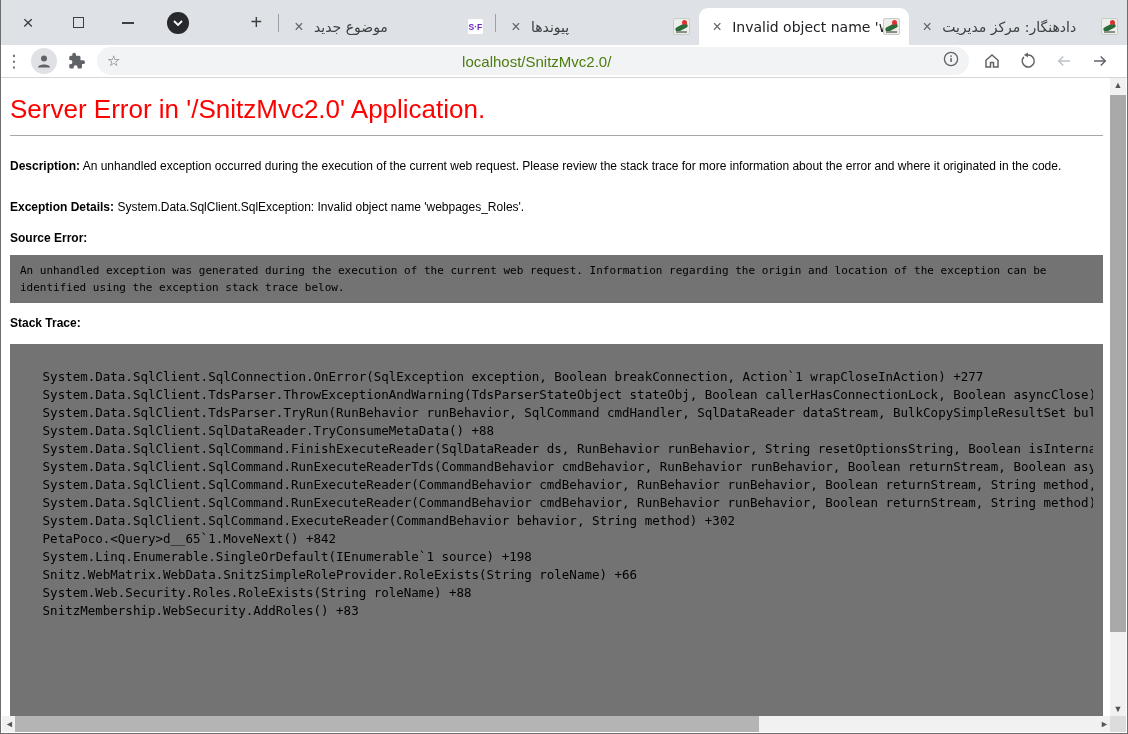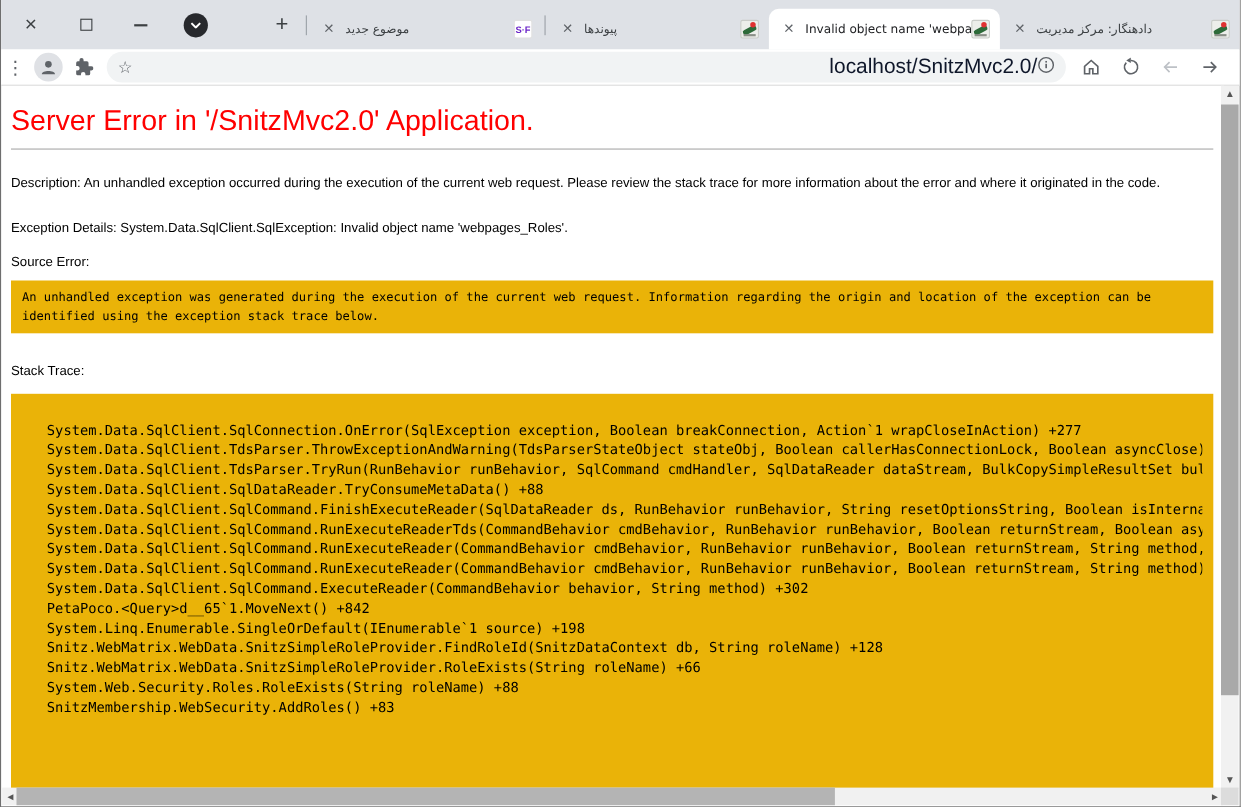--- a/index.html
+++ b/index.html
@@ -14,51 +14,51 @@
   .wc-max { }
   .wc-max i { display:block; width:11px; height:11px; border:1.6px solid #3c4043; }
   .wc-min i { display:block; width:12px; height:0; border-top:2px solid #3c4043; }
   .tab-search { width:22px; height:22px; border-radius:50%; background:#27292d; display:flex; align-items:center; justify-content:center; margin:0 0 0 8px; }
   .newtab { width:28px; height:28px; margin:0 6px 0 54px; display:flex; align-items:center; justify-content:center; font-size:20px; color:#3c4043; border-radius:50%; }
   .tab-sep { width:1px; height:18px; background:#9aa0a6; margin:0 2px; }
   .tab { height:37px; margin-top:8px; display:flex; align-items:center; padding:0 9px; position:relative; overflow:hidden; }
   .tab.inactive { color:#3c4043; }
   .tab.active { background:#fff; border-radius:9px 9px 0 0; color:#202124; }
   .tab-close { font-size:16px; color:#5f6368; width:18px; text-align:center; flex:0 0 auto; }
-  .tab-title { font-size:11px; white-space:nowrap; overflow:hidden; flex:1 1 auto; padding:0 6px; font-family:"DejaVu Sans",sans-serif; }
+  .tab-title { font-size:14px; white-space:nowrap; overflow:hidden; flex:1 1 auto; padding:0 6px; font-family:"DejaVu Sans",sans-serif; }
   .tab-title.rtl { direction:rtl; text-align:left; }
   .favicon { width:17px; height:17px; flex:0 0 auto; border-radius:2px; position:relative; overflow:hidden; }
   .fav-snitz { background:#eceeea; border:1px solid #c9ccc8; }
   .fav-snitz .swoosh { position:absolute; left:1px; top:6px; width:13px; height:5px; background:#2d6a39; transform:rotate(-28deg); border-radius:2px; }
   .fav-snitz .dot { position:absolute; right:2px; top:1px; width:5px; height:5px; border-radius:50%; background:#e03131; }
   .fav-snitz .base { position:absolute; left:2px; bottom:1px; width:11px; height:2px; background:#8a8f88; }
   .fav-sf { background:#fff; border:1px solid #e0e0e0; display:flex; align-items:center; justify-content:center; font-size:8.5px; font-weight:bold; color:#6d28c9; letter-spacing:0; }
 
   
   .navbar { position:absolute; top:45px; left:0; width:100%; height:33px; background:#fff; border-bottom:1px solid #d6d6d6; display:flex; align-items:center; }
   .nav-icon { color:#5f6368; display:flex; align-items:center; justify-content:center; width:30px; height:28px; flex:0 0 auto; }
   .kebab { font-size:17px; letter-spacing:0; width:26px; }
   .avatar { width:26px; height:26px; border-radius:50%; background:#dfe1e5; display:flex; align-items:center; justify-content:center; margin:0 4px; }
   .omnibox { flex:0 0 auto; width:872px; height:28px; background:#f1f3f4; border-radius:14px; display:flex; align-items:center; margin-left:6px; padding:0 10px; }
-  .omni-url { flex:1 1 auto; font-size:19px; color:#0f172a; padding-left:10px; direction:ltr; text-align:right; }
+  .omni-url { flex:1 1 auto; font-size:15px; color:#4d7c0f; padding-left:10px; direction:ltr; text-align:center; }
   .nav-right { display:flex; align-items:center; margin-left:8px; gap:6px; }
   .disabled-arrow { color:#bdc1c6; }
 
   
   .content { position:absolute; top:78px; left:1px; width:1111px; height:640px; background:#fff; overflow:hidden; padding:0 10px 0 8px; }
   h1.err-title { font-size:26px; font-weight:400; color:#ff0000; margin-top:14px; line-height:34px; font-family:"Liberation Sans",sans-serif; }
   hr.rule { border:none; border-top:1px solid #a8a8a8; margin-top:9px; }
   h2.err-sub { font-size:19px; font-style:italic; font-weight:400; color:#990000; margin-top:10px; }
   .para { font-size:12px; color:#000; }
   .p-desc { margin-top:23px; }
   .p-exc { margin-top:27px; }
   .p-src { margin-top:17px; }
-  .p-stk { margin-top:27px; }
-  .blabel { font-weight:normal; }
-  .codebox { background:#eab308; font-family:"DejaVu Sans Mono","Liberation Mono",monospace; color:#000; }
+  .p-stk { margin-top:13px; }
+  .blabel { font-weight:bold; }
+  .codebox { background:#737373; font-family:"DejaVu Sans Mono","Liberation Mono",monospace; color:#000; }
   .srcbox { margin-top:10px; padding:7px 10px; font-size:11px; line-height:17px; white-space:pre-wrap; word-break:break-word; }
   .stackbox { margin-top:14px; padding:6px 10px 10px 10px; height:600px; overflow:hidden; font-size:12.5px; line-height:18px; }
   .st-line { white-space:pre; overflow:hidden; }
 
   
   .vscroll { position:absolute; top:78px; right:1px; width:16px; height:639px; background:#f1f1f1; }
   .vscroll .arr-up { position:absolute; top:0; left:0; width:16px; height:15px; display:flex; align-items:center; justify-content:center; background:#f1f1f1; }
   .vscroll .arr-dn { position:absolute; bottom:0; left:0; width:16px; height:15px; display:flex; align-items:center; justify-content:center; background:#f1f1f1; }
   .vthumb { position:absolute; top:17px; left:0; width:16px; height:537px; background:#a9a9a9; }
   .hscroll { position:absolute; bottom:1px; left:1px; width:1110px; height:16px; background:#f1f1f1; }
@@ -213,21 +213,20 @@
           <div class="st-line">   System.Data.SqlClient.TdsParser.ThrowExceptionAndWarning(TdsParserStateObject stateObj, Boolean callerHasConnectionLock, Boolean asyncClose) +112</div>
           <div class="st-line">   System.Data.SqlClient.TdsParser.TryRun(RunBehavior runBehavior, SqlCommand cmdHandler, SqlDataReader dataStream, BulkCopySimpleResultSet bulkCopyHandler, TdsParserStateObject stateObj, Boolean&amp; dataReady) +1697</div>
           <div class="st-line">   System.Data.SqlClient.SqlDataReader.TryConsumeMetaData() +88</div>
           <div class="st-line">   System.Data.SqlClient.SqlCommand.FinishExecuteReader(SqlDataReader ds, RunBehavior runBehavior, String resetOptionsString, Boolean isInternal, Boolean forDescribeParameterEncryption) +245</div>
           <div class="st-line">   System.Data.SqlClient.SqlCommand.RunExecuteReaderTds(CommandBehavior cmdBehavior, RunBehavior runBehavior, Boolean returnStream, Boolean async, Int32 timeout, Task&amp; task, Boolean asyncWrite, Boolean inRetry) +1682</div>
           <div class="st-line">   System.Data.SqlClient.SqlCommand.RunExecuteReader(CommandBehavior cmdBehavior, RunBehavior runBehavior, Boolean returnStream, String method, TaskCompletionSource`1 completion, Int32 timeout, Task&amp; task, Boolean&amp; usedCache) +375</div>
           <div class="st-line">   System.Data.SqlClient.SqlCommand.RunExecuteReader(CommandBehavior cmdBehavior, RunBehavior runBehavior, Boolean returnStream, String method) +53</div>
           <div class="st-line">   System.Data.SqlClient.SqlCommand.ExecuteReader(CommandBehavior behavior, String method) +302</div>
           <div class="st-line">   PetaPoco.&lt;Query&gt;d__65`1.MoveNext() +842</div>
           <div class="st-line">   System.Linq.Enumerable.SingleOrDefault(IEnumerable`1 source) +198</div>
-          <div class="st-line">   Snitz.WebMatrix.WebData.SnitzSimpleRoleProvider.FindRoleId(SnitzDataContext db, String roleName) +128</div>
           <div class="st-line">   Snitz.WebMatrix.WebData.SnitzSimpleRoleProvider.RoleExists(String roleName) +66</div>
           <div class="st-line">   System.Web.Security.Roles.RoleExists(String roleName) +88</div>
           <div class="st-line">   SnitzMembership.WebSecurity.AddRoles() +83</div>
           <div class="st-line">&nbsp;</div>
         </div>
     </div>
   </div>
 
   <div class="vscroll">
     <span class="arr-up">

